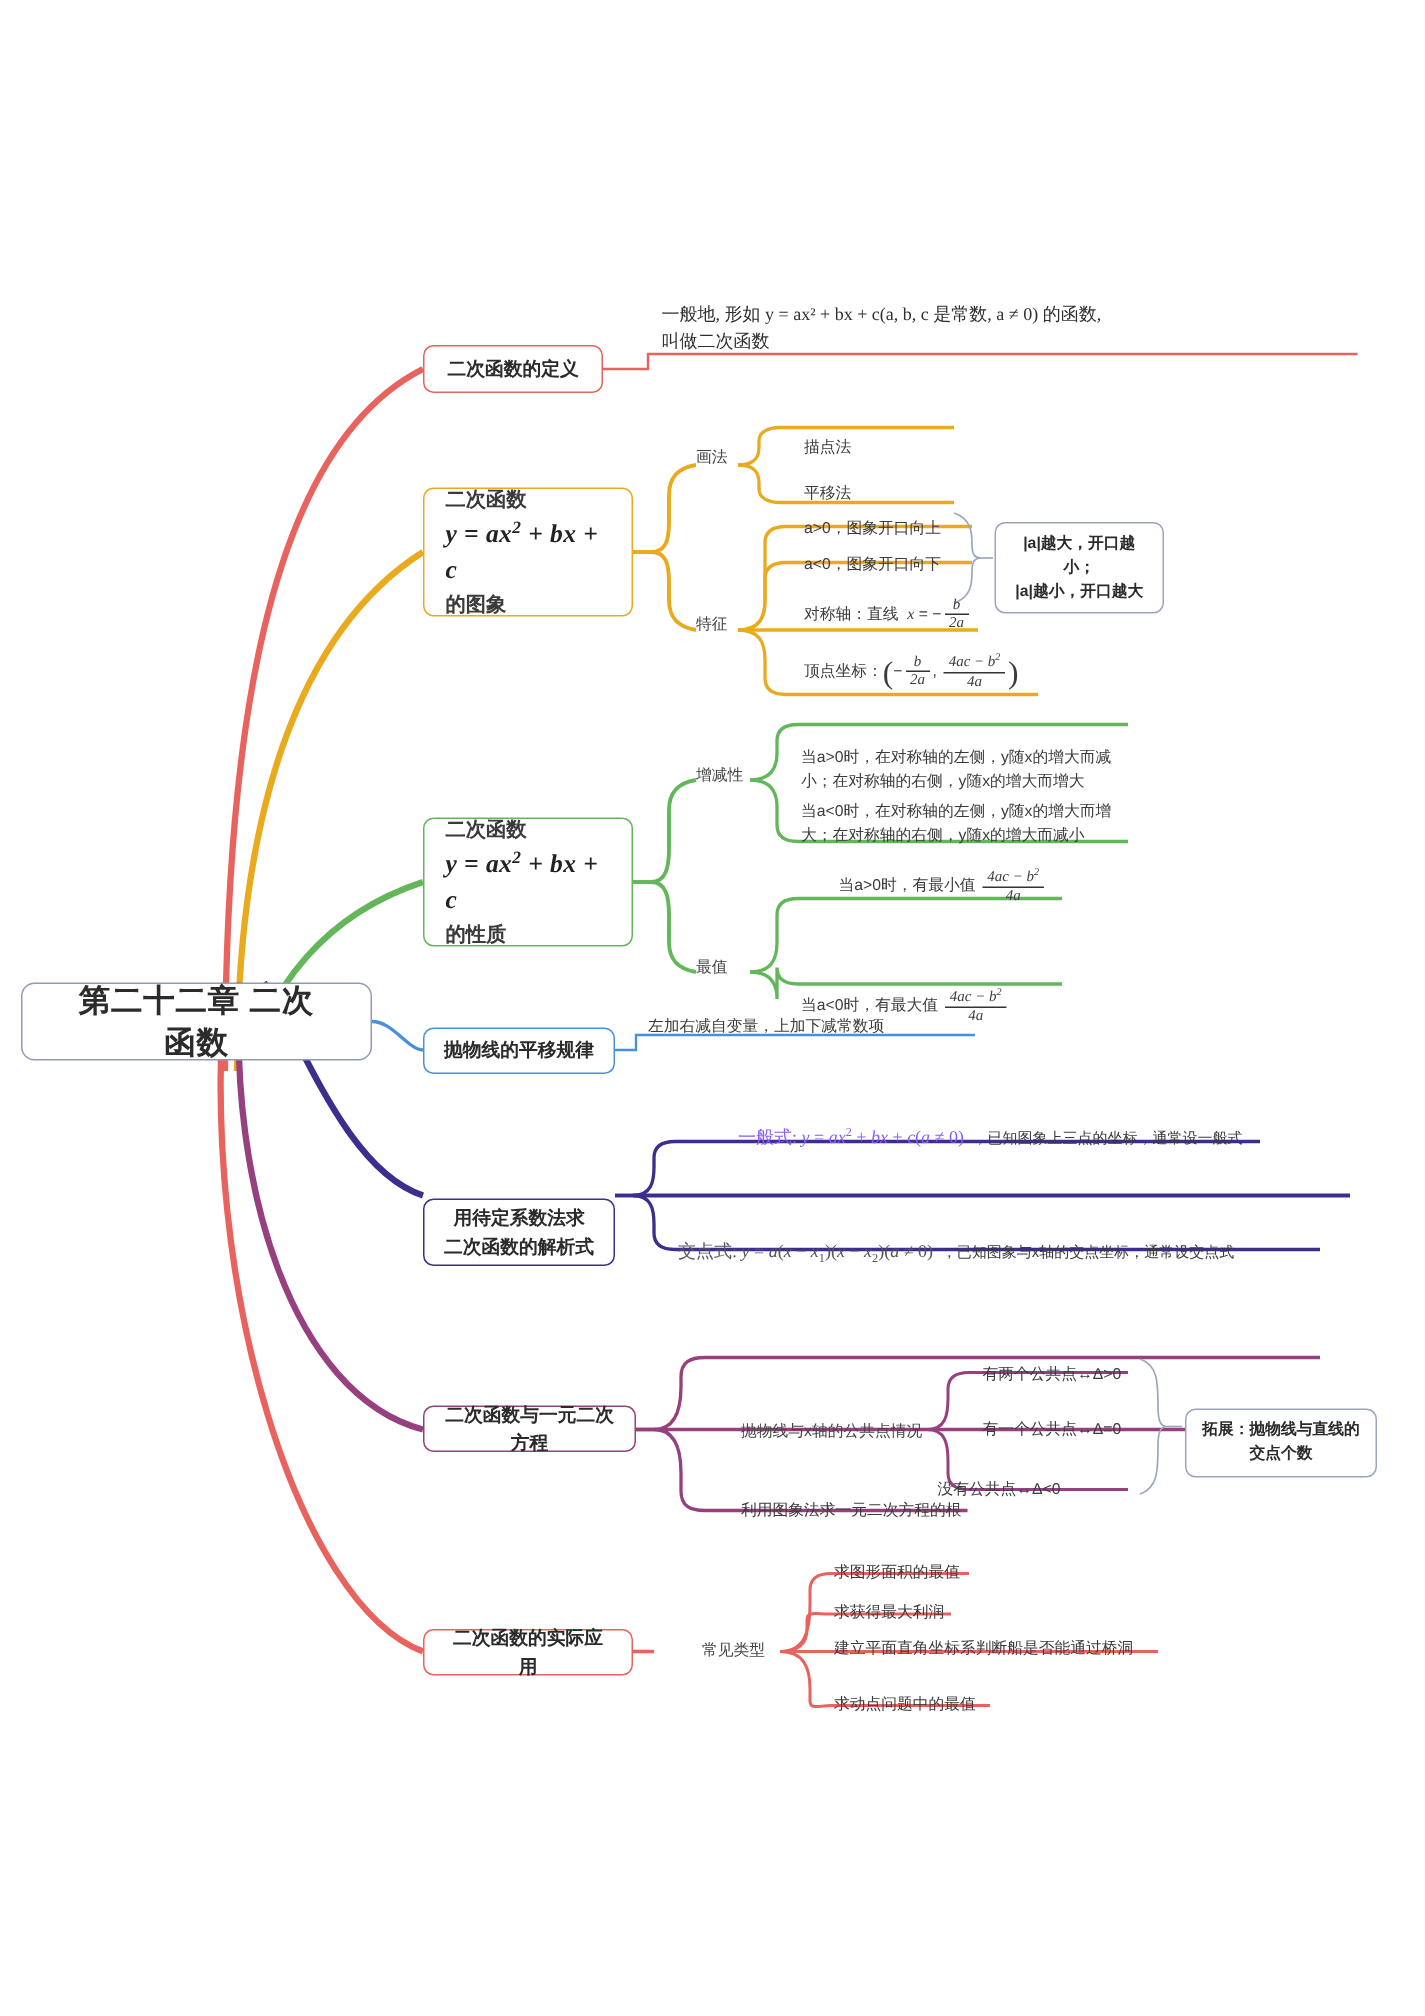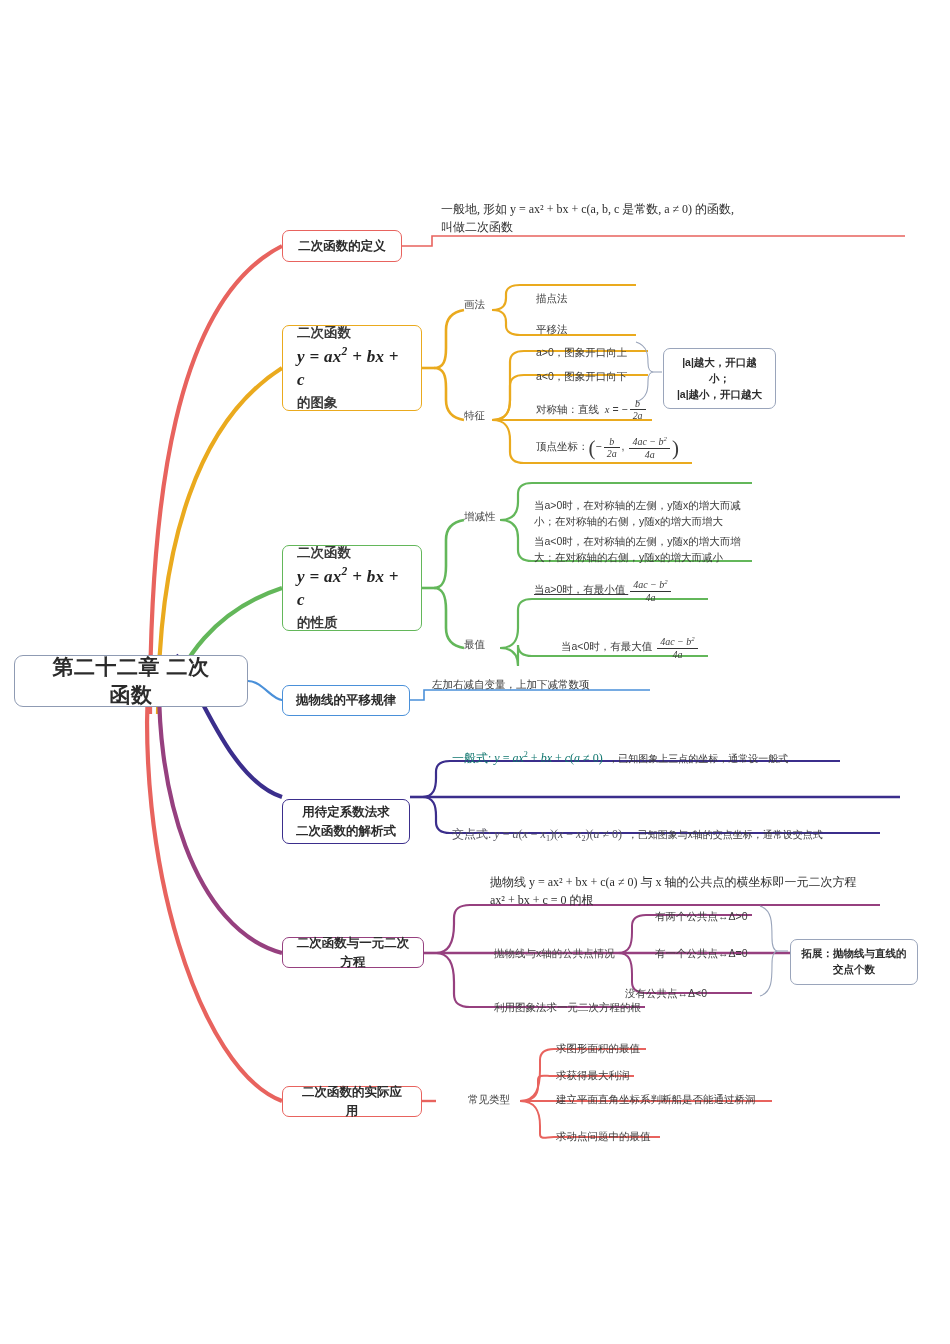--- a/index.html
+++ b/index.html
@@ -244,56 +244,52 @@
     <div class="mathline">y = ax<sup>2</sup> + bx + c</div>
     <div class="cn">的性质</div>
   </div>
 
   <div class="sub-label" style="left:464px; top:510px;">增减性</div>
   <div class="sub-label" style="left:464px; top:638px;">最值</div>
 
   <div class="leaf wrap" style="left:534px; top:498px; width:218px;">当a&gt;0时，在对称轴的左侧，y随x的增大而减小；在对称轴的右侧，y随x的增大而增大</div>
   <div class="leaf wrap" style="left:534px; top:534px; width:218px;">当a&lt;0时，在对称轴的左侧，y随x的增大而增大；在对称轴的右侧，y随x的增大而减小</div>
 
-  <div class="leaf" style="left:534px; top:578px;text-decoration:underline;">
+  <div class="leaf" style="left:559px; top:578px;">
     当a&gt;0时，有最小值&nbsp;<span class="frac"><span class="num">4ac − b<sup>2</sup></span><span class="den">4a</span></span>
   </div>
-  <div class="leaf" style="left:534px; top:635px;margin-left:27px;">
+  <div class="leaf" style="left:534px; top:658px;">
     当a&lt;0时，有最大值&nbsp;<span class="frac"><span class="num">4ac − b<sup>2</sup></span><span class="den">4a</span></span>
   </div>
 
   <div class="node branch-node" style="left:282px; top:685px; width:128px; height:31px; border-color:#4a90d9;">
     <span>抛物线的平移规律</span>
   </div>
   <div class="leaf" style="left:432px; top:677px;">左加右减自变量，上加下减常数项</div>
 
   <div class="node branch-node" style="left:282px; top:799px; width:128px; height:45px; border-color:#3b2e8c;">
     <span>用待定系数法求</span>
     <span>二次函数的解析式</span>
   </div>
 
   <div class="leaf" style="left:452px; top:749px;">
-    <span class="leaf-serif" style="color:#0f766e;">一般式: <span class="mi">y</span> = <span class="mi">ax</span><sup>2</sup> + <span class="mi">bx</span> + <span class="mi">c</span>(<span class="mi">a</span> ≠ 0)</span>
+    <span class="leaf-serif" style="color:#8b5cf6;margin-left:40px;">一般式: <span class="mi">y</span> = <span class="mi">ax</span><sup>2</sup> + <span class="mi">bx</span> + <span class="mi">c</span>(<span class="mi">a</span> ≠ 0)</span>
     <span style="font-size:10px;color:#3b3b3b;">&nbsp;，已知图象上三点的坐标，通常设一般式</span>
   </div>
 
 
   <div class="leaf" style="left:452px; top:825px;">
     <span class="leaf-serif" style="color:#55555f;">交点式: <span class="mi">y</span> = <span class="mi">a</span>(<span class="mi">x</span> − <span class="mi">x</span><sub>1</sub>)(<span class="mi">x</span> − <span class="mi">x</span><sub>2</sub>)(<span class="mi">a</span> ≠ 0)</span>
     <span style="font-size:10px;color:#3b3b3b;">&nbsp;，已知图象与x轴的交点坐标，通常设交点式</span>
   </div>
 
   <div class="node branch-node" style="left:282px; top:937px; width:142px; height:31px; border-color:#96407f;">
     <span>二次函数与一元二次方程</span>
   </div>
 
-  <div class="leaf" style="left:490px; top:873px; width:420px;">
-    <div class="leaf-serif">抛物线 y = ax² + bx + c(a ≠ 0) 与 x 轴的公共点的横坐标即一元二次方程</div>
-    <div class="leaf-serif">ax² + bx + c = 0 的根</div>
-  </div>
 
   <div class="sub-label" style="left:494px; top:947px;">抛物线与x轴的公共点情况</div>
 
   <div class="leaf" style="left:655px; top:909px;">有两个公共点↔Δ&gt;0</div>
   <div class="leaf" style="left:655px; top:946px;">有一个公共点↔Δ=0</div>
   <div class="leaf" style="left:625px; top:986px;">没有公共点↔Δ&lt;0</div>
 
   <div class="leaf" style="left:494px; top:1000px;">利用图象法求一元二次方程的根</div>
 
   <div class="callout" style="left:790px; top:939px; width:128px;">

